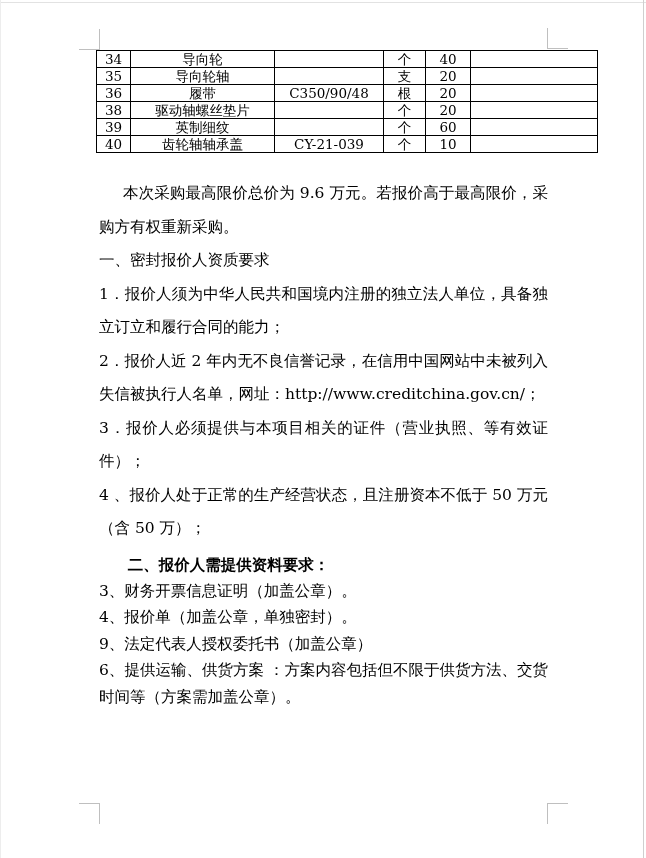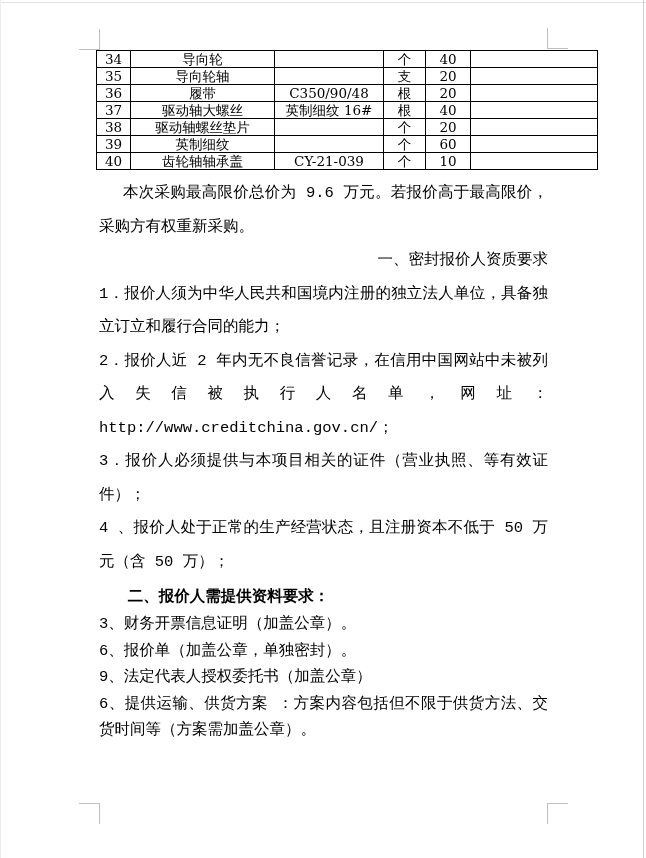--- a/index.html
+++ b/index.html
@@ -36,21 +36,21 @@
     text-align: center; vertical-align: middle;
     font-size: 13.5px; line-height: 1.1;
     overflow: hidden; white-space: nowrap;
   }
 
   
   .textcol {
     position: absolute; left: 99px; top: 177px; width: 449px;
     font-size: 15.5px;
   }
-  .textcol p { margin: 0; text-align: justify; font-family: Liberation Mono, monospace; }
+  .textcol p { margin: 0; text-align: justify; }
   .blockA p { line-height: 33.5px; }
   .intro { text-indent: 1.55em; }
   .s2head {
     margin-top: 5px !important;
     line-height: 27px !important;
     font-weight: bold;
     text-indent: 1.85em;
     text-align: right;
   }
   .blockB p { line-height: 26.5px; }
@@ -98,28 +98,20 @@
       </tr>
       <tr>
         <td>36</td>
         <td>履带</td>
         <td>C350/90/48</td>
         <td>根</td>
         <td>20</td>
         <td></td>
       </tr>
       <tr>
-        <td>37</td>
-        <td>驱动轴大螺丝</td>
-        <td>英制细纹 16#</td>
-        <td>根</td>
-        <td>40</td>
-        <td></td>
-      </tr>
-      <tr>
         <td>38</td>
         <td>驱动轴螺丝垫片</td>
         <td></td>
         <td>个</td>
         <td>20</td>
         <td></td>
       </tr>
       <tr>
         <td>39</td>
         <td>英制细纹</td>
@@ -135,28 +127,28 @@
         <td>个</td>
         <td>10</td>
         <td></td>
       </tr>
     </tbody>
   </table>
 
   <div class="textcol">
     <div class="blockA">
       <p class="intro">本次采购最高限价总价为 9.6 万元。若报价高于最高限价，采购方有权重新采购。</p>
-      <p style="text-align:right">一、密封报价人资质要求</p>
+      <p style="text-align:left">一、密封报价人资质要求</p>
       <p>1．报价人须为中华人民共和国境内注册的独立法人单位，具备独立订立和履行合同的能力；</p>
       <p>2．报价人近 2 年内无不良信誉记录，在信用中国网站中未被列入失信被执行人名单，网址：http://www.creditchina.gov.cn/；</p>
       <p>3．报价人必须提供与本项目相关的证件（营业执照、等有效证件）；</p>
       <p>4 、报价人处于正常的生产经营状态，且注册资本不低于 50 万元（含 50 万）；</p>
     </div>
     <p class="s2head">二、报价人需提供资料要求：</p>
     <div class="blockB">
       <p>3、财务开票信息证明（加盖公章）。</p>
-      <p>6、报价单（加盖公章，单独密封）。</p>
+      <p>4、报价单（加盖公章，单独密封）。</p>
       <p>9、法定代表人授权委托书（加盖公章）</p>
       <p>6、提供运输、供货方案 ：方案内容包括但不限于供货方法、交货时间等（方案需加盖公章）。</p>
     </div>
   </div>
 
 </div>
 
 </body></html>

